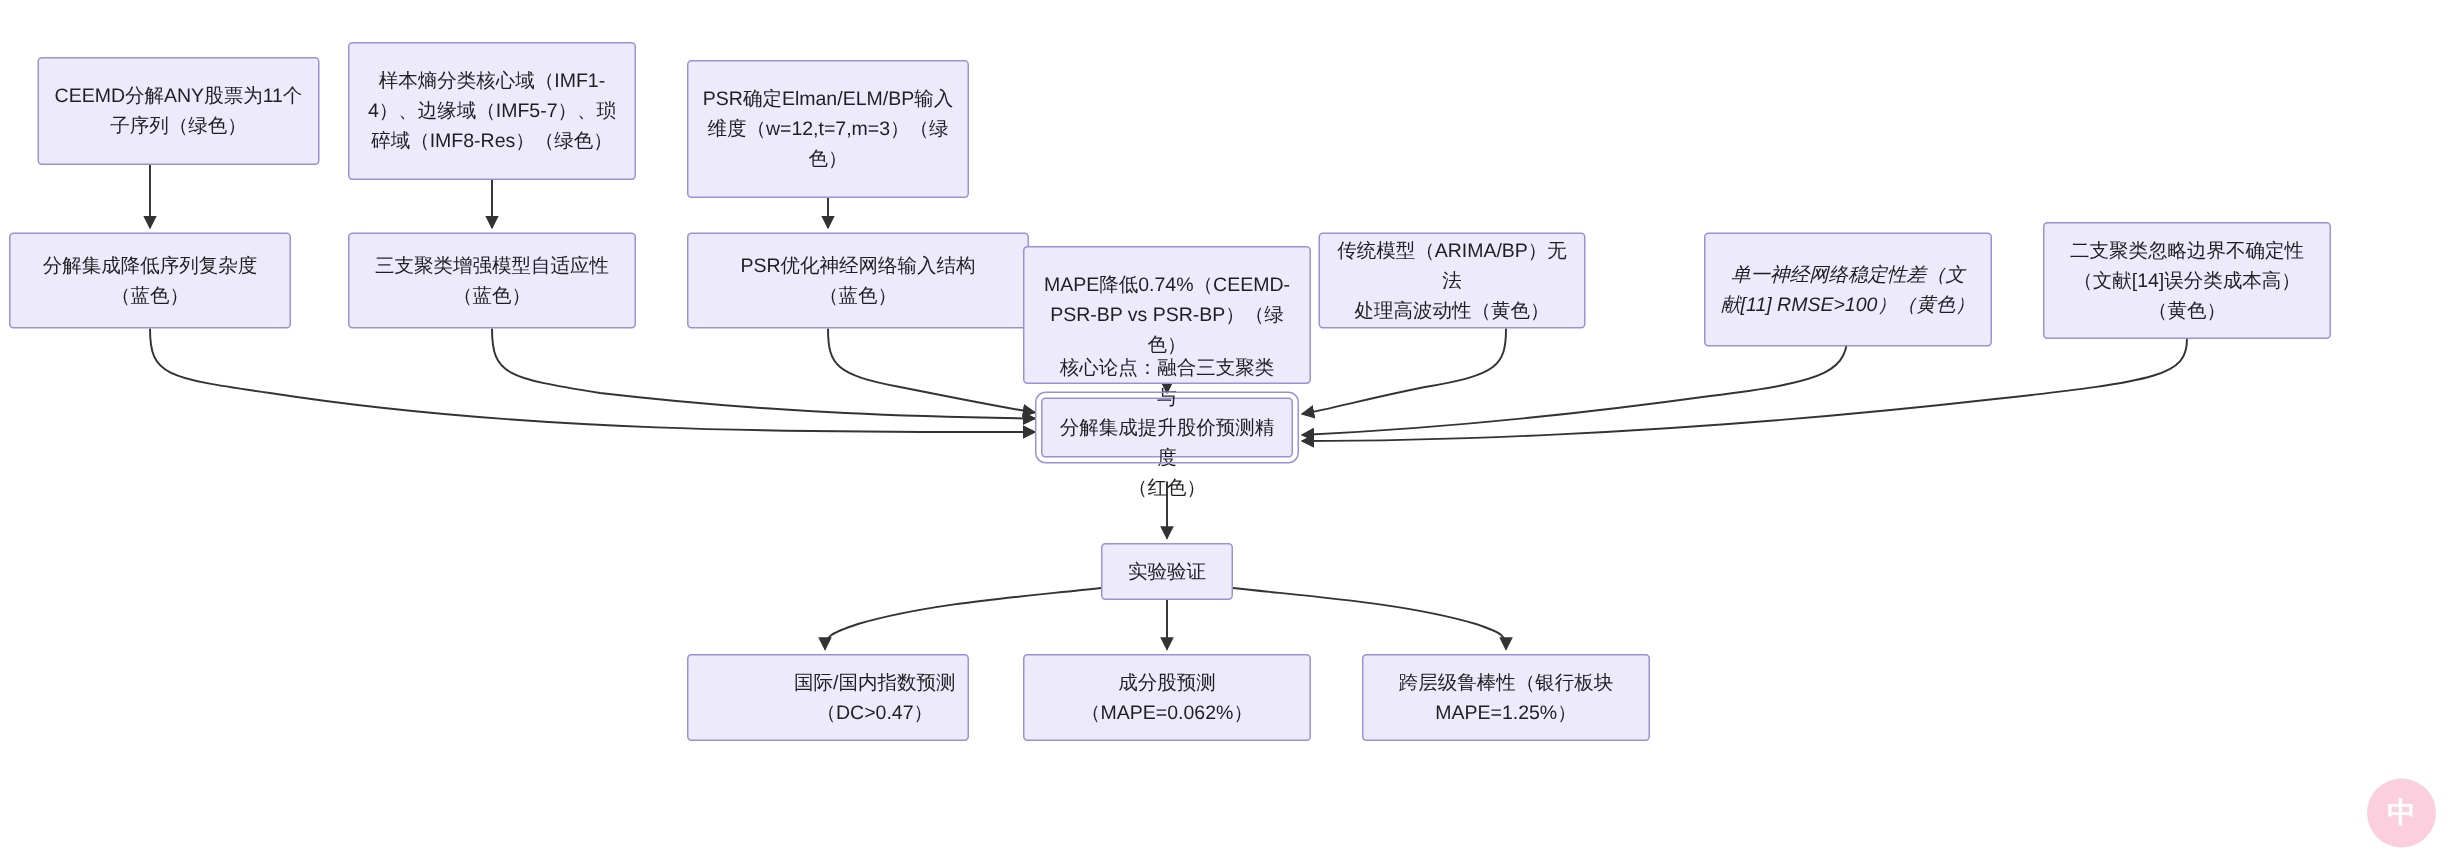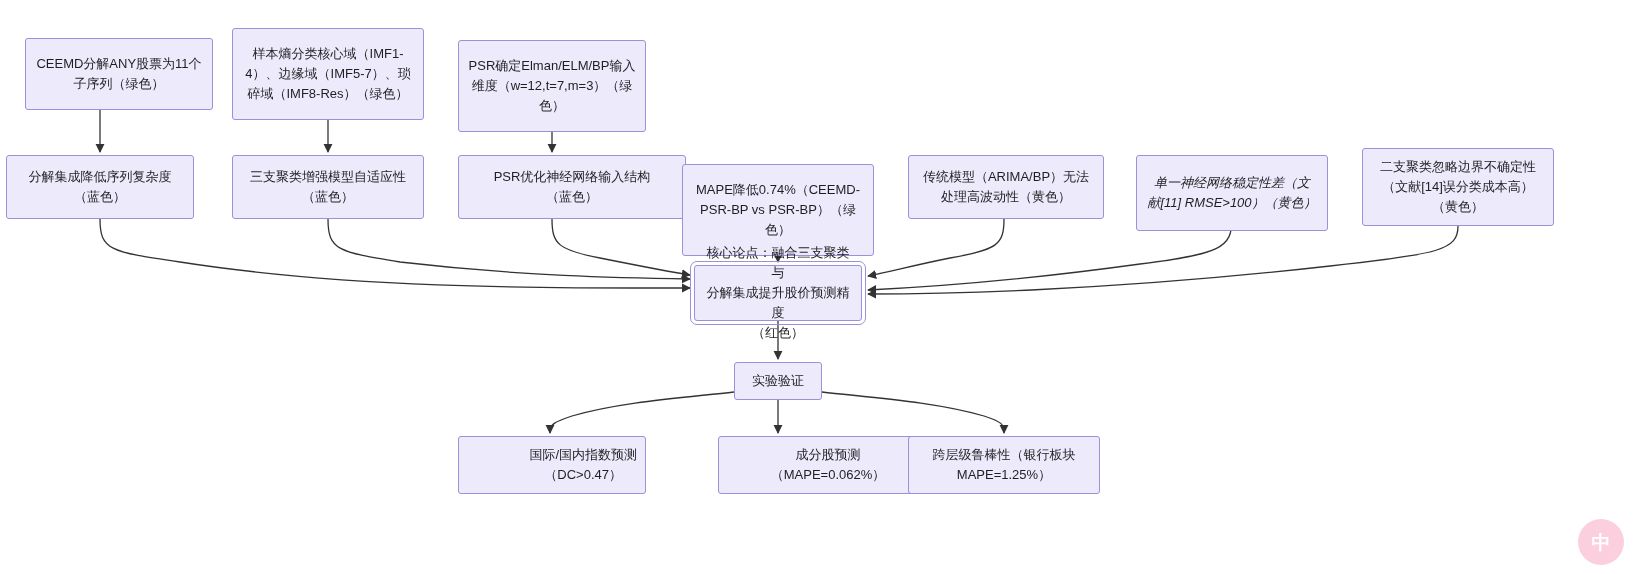--- a/index.html
+++ b/index.html
@@ -137,52 +137,52 @@
     <span class="node-text">PSR优化神经网络输入结构
 （蓝色）</span>
   </div>
 
   <div class="node" style="left:682px; top:164px; width:192px; height:92px;">
     <span class="node-text">MAPE降低0.74%（CEEMD-
 PSR-BP vs PSR-BP）（绿
 色）</span>
   </div>
 
-  <div class="node" style="left:908px; top:155px; width:196px; height:64px;justify-content:center;">
+  <div class="node" style="left:879px; top:155px; width:178px; height:64px;justify-content:center;">
     <span class="node-text">传统模型（ARIMA/BP）无法
 处理高波动性（黄色）</span>
   </div>
 
   <div class="node" style="left:1136px; top:155px; width:192px; height:76px;font-style:italic;">
     <span class="node-text">单一神经网络稳定性差（文
 献[11] RMSE&gt;100）（黄色）</span>
   </div>
 
   <div class="node" style="left:1362px; top:148px; width:192px; height:78px;">
     <span class="node-text">二支聚类忽略边界不确定性
 （文献[14]误分类成本高）
 （黄色）</span>
   </div>
 
-  <div class="node core" style="left:694px; top:265px; width:168px; height:56px;">
+  <div class="node core" style="left:694px; top:265px; width:168px; height:40px;">
     <span class="node-text">核心论点：融合三支聚类与
 分解集成提升股价预测精度
 （红色）</span>
   </div>
 
   <div class="node" style="left:734px; top:362px; width:88px; height:38px;">
     <span class="node-text">实验验证</span>
   </div>
 
   <div class="node" style="left:458px; top:436px; width:188px; height:58px;justify-content:flex-end;">
     <span class="node-text">国际/国内指数预测
 （DC&gt;0.47）</span>
   </div>
 
-  <div class="node" style="left:718px; top:436px; width:220px; height:58px;">
+  <div class="node" style="left:682px; top:436px; width:192px; height:58px;">
     <span class="node-text">成分股预测
 （MAPE=0.062%）</span>
   </div>
 
   <div class="node" style="left:908px; top:436px; width:192px; height:58px;">
     <span class="node-text">跨层级鲁棒性（银行板块
 MAPE=1.25%）</span>
   </div>
 
   <div class="watermark" style="left:1578px; top:519px;">

